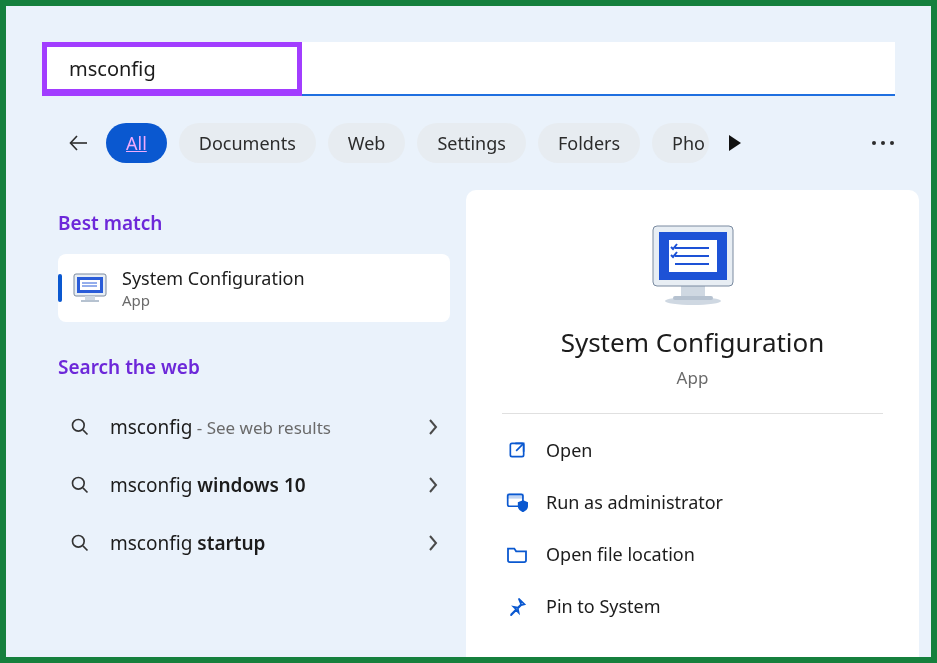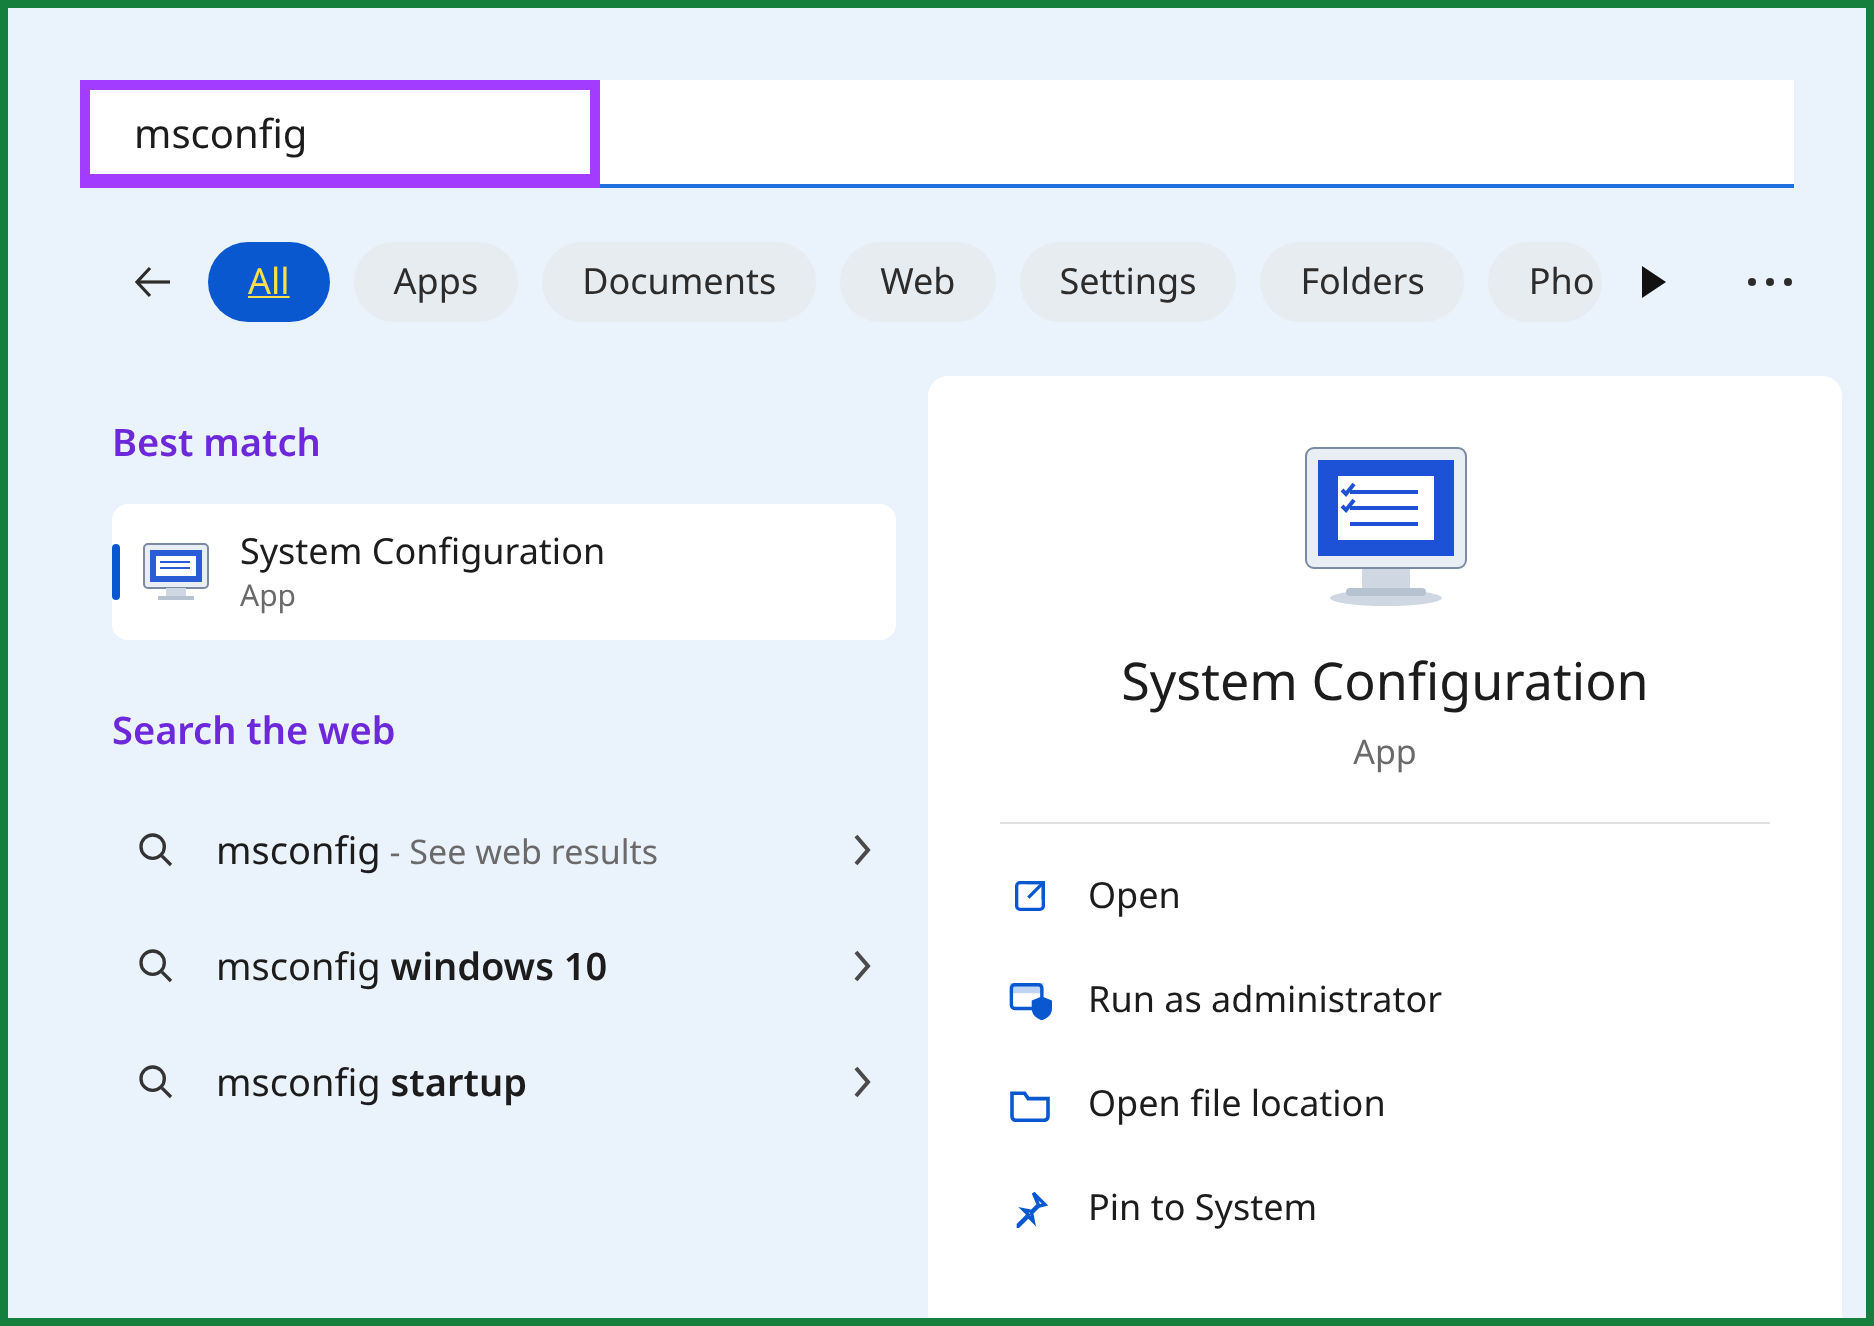--- a/index.html
+++ b/index.html
@@ -1,28 +1,28 @@
 <!DOCTYPE html>
 <html><head>
   <meta charset="utf-8">
   <style>
     * { box-sizing: border-box; margin: 0; padding: 0; font-family: "Segoe UI", -apple-system, system-ui, sans-serif; }
     html, body { width: 937px; height: 663px; overflow: hidden; }
-    .frame { width: 937px; height: 663px; border: 4px solid #15803d; background: #eaf2fb; position: relative; padding-left: 40px; }
+    .frame { width: 937px; height: 663px; border: 6px solid #15803d; background: #eaf2fb; position: relative; padding-left: 40px; }
     .search-wrap { position: absolute; top: 36px; left: 36px; width: 260px; height: 52px; border: 5px solid #a23dff; background: #fff; display: flex; align-items: center; padding: 0 12px; z-index: 5; }
     .search-underline { position: absolute; top: 88px; left: 36px; right: 36px; height: 2px; background: #1f6fe0; z-index: 4; background: linear-gradient(to right, transparent 0, transparent 260px, #1f6fe0 260px); }
     .search-underline::before { content:""; position:absolute; left:0; width:260px; height:2px; background:#a23dff; }
     .search-bg-right { position: absolute; top: 36px; left: 296px; right: 36px; height: 52px; background: #fff; z-index: 2; }
     .search-icon { width: 18px; height: 18px; margin-right: 10px; color:#333; }
     .search-input { border: none; outline: none; font-size: 20px; flex: 1; color:#1c1c1c; background: transparent; }
     .search-caret { display:inline-block; width:1px; height:24px; background:#333; margin-left:2px; }
     .filter-row { position: absolute; top: 113px; left: 58px; right: 28px; height: 48px; display: flex; align-items: center; gap: 12px; }
     .back-btn { width: 30px; height: 30px; display:flex; align-items:center; justify-content:center; color:#2c2c2c; }
     .pill { padding: 8px 20px; border-radius: 22px; background: #e7ecf1; color:#2c2c2c; font-size: 18px; white-space: nowrap; }
-    .pill.active { background: #0a58d0; color:#fde047;text-decoration:underline; }
+    .pill.active { background: #0a58d0; color:#f0abfc;text-decoration:underline; }
     .pill.cut { padding-right: 4px; }
     .play-icon { width:0; height:0; border-left: 12px solid #111; border-top:8px solid transparent; border-bottom:8px solid transparent; margin-left:8px; }
     .more-btn { margin-left:auto; font-size: 22px; letter-spacing: 2px; color:#2c2c2c; padding: 4px 8px; }
     .left-col { position: absolute; top: 192px; left: 52px; width: 392px; }
     .section-hdr { font-size: 19px; font-weight: 600; color:#6d28d9; margin: 12px 0 18px 0; }
     .best-row { background: #fff; border-radius: 8px; padding: 12px 14px; display:flex; align-items:center; gap:14px; position:relative; }
     .best-row::before { content:""; position:absolute; left:0; top:20px; bottom:20px; width:4px; background:#0a58d0; border-radius:3px; }
     .app-tile { width:36px; height:36px; display:flex; align-items:center; justify-content:center; }
     .best-title { font-size: 18px; color:#1c1c1c; }
     .best-sub { font-size: 15px; color:#6a6a6a; }
@@ -58,21 +58,20 @@
   </div>
 
   <div class="filter-row">
     <div class="back-btn">
       <svg width="24" height="24" viewBox="0 0 24 24" fill="none" stroke="currentColor" stroke-width="1.6">
           <line x1="4" y1="12" x2="20" y2="12"></line>
           <polyline points="10,5 3.5,12 10,19"></polyline>
         </svg>
     </div>
     <div class="pill active"><span>All</span></div>
-    <div class="pill"><span>Apps</span></div>
     <div class="pill"><span>Documents</span></div>
     <div class="pill"><span>Web</span></div>
     <div class="pill"><span>Settings</span></div>
     <div class="pill"><span>Folders</span></div>
     <div class="pill cut"><span>Pho</span></div>
     <div class="play-icon"></div>
     <div class="more-btn">
       <svg width="24" height="6" viewBox="0 0 24 6">
           <circle cx="3" cy="3" r="2" fill="currentColor"></circle>
           <circle cx="12" cy="3" r="2" fill="currentColor"></circle>

